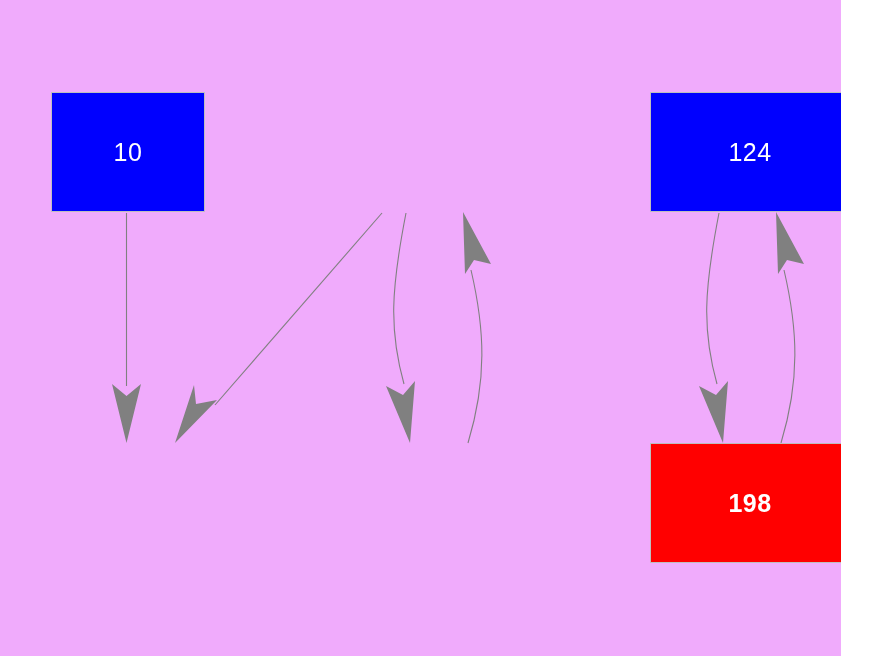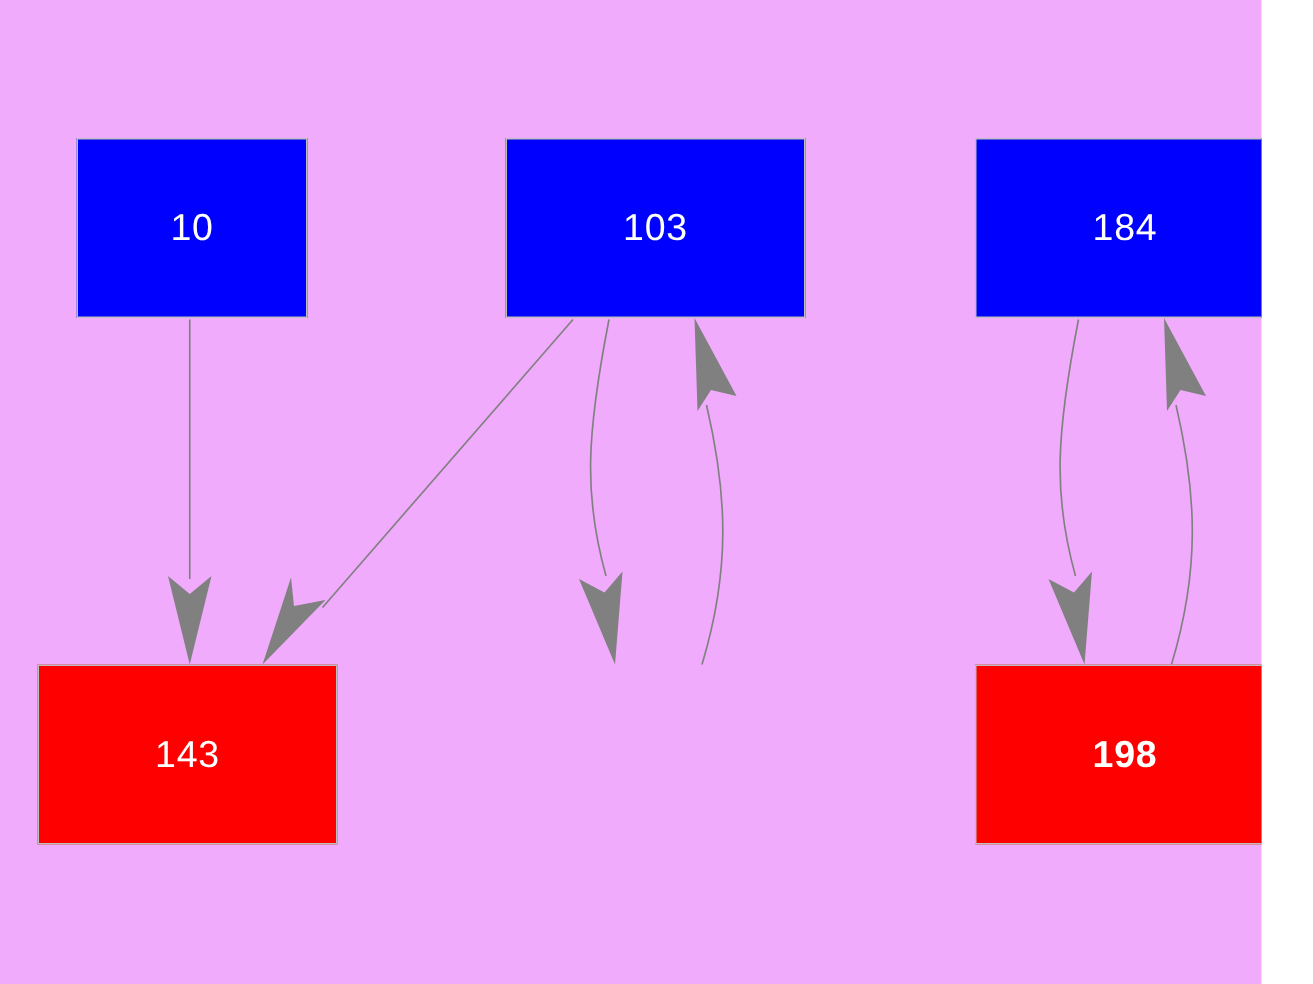--- a/index.html
+++ b/index.html
@@ -78,26 +78,20 @@
     </g>
     <g>
       <path class="edge-path" d="M 781 443 C 800 380 798 330 784 270" stroke="#808080"></path>
       <path class="edge-head" d="M 776 212 L 778 274 L 787 260 L 804 264 Z" fill="#808080"></path>
     </g>
   </svg>
 
   <div class="node" style="left: 51px; top: 92px; width: 154px; height: 120px; background: rgb(0, 0, 255); border-color: rgb(190, 190, 190);">
     <span class="node-label" style="color: rgb(255, 255, 255);">10</span>
   </div>
-  <div class="node" style="left: 337px; top: 92px; width: 200px; height: 120px; background: rgb(0, 0, 255); border-color: rgb(190, 190, 190);">
-    <span class="node-label" style="color: rgb(255, 255, 255);">103</span>
-  </div>
   <div class="node" style="left: 650px; top: 92px; width: 200px; height: 120px; background: rgb(0, 0, 255); border-color: rgb(190, 190, 190);">
-    <span class="node-label" style="color: rgb(255, 255, 255);">184</span>
-  </div>
-  <div class="node" style="left: 25px; top: 443px; width: 200px; height: 120px; background: rgb(255, 0, 0); border-color: rgb(190, 190, 190);">
-    <span class="node-label" style="color: rgb(255, 255, 255);">143</span>
+    <span class="node-label" style="color: rgb(255, 255, 255);">124</span>
   </div>
   <div class="node" style="left: 650px; top: 443px; width: 200px; height: 120px; background: rgb(255, 0, 0); border-color: rgb(190, 190, 190); font-weight: bold;">
     <span class="node-label" style="color: rgb(255, 255, 255);">198</span>
   </div>
 
 </div>
 
 </body></html>

